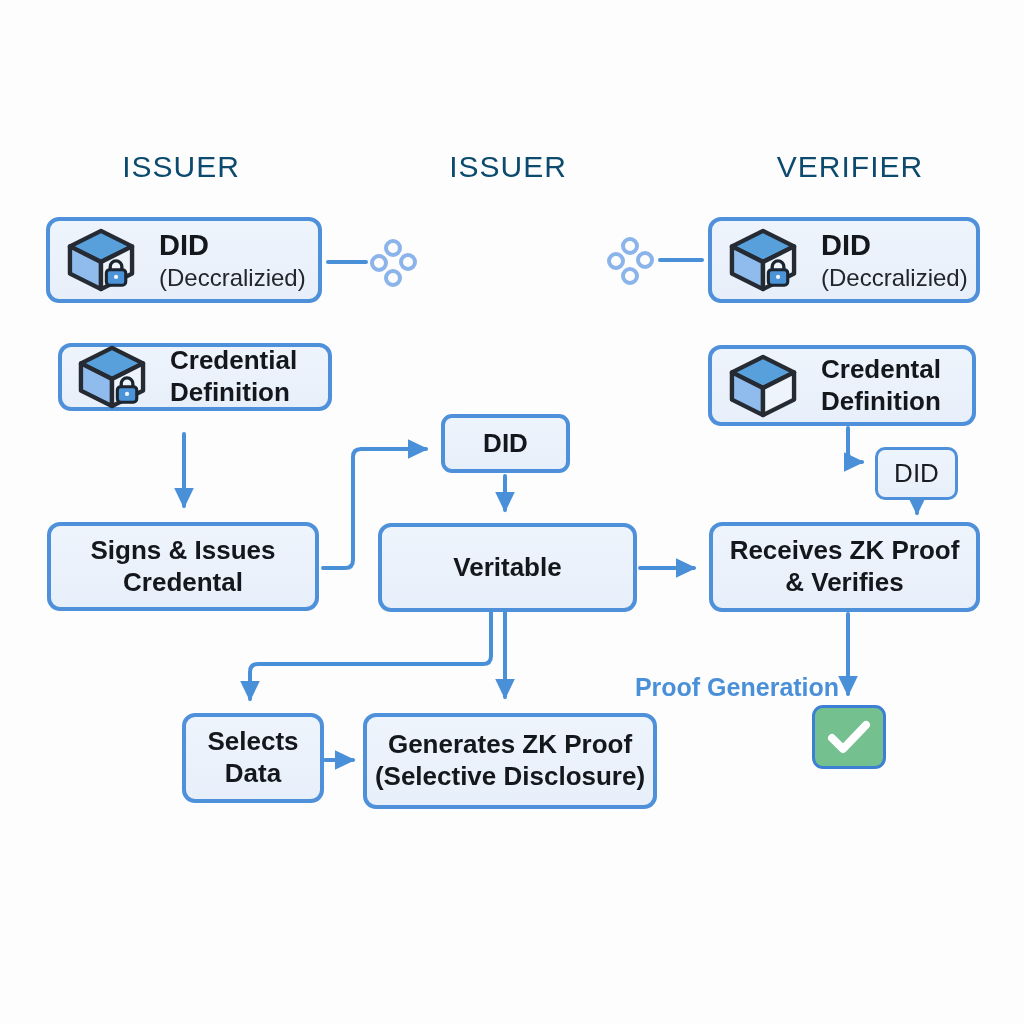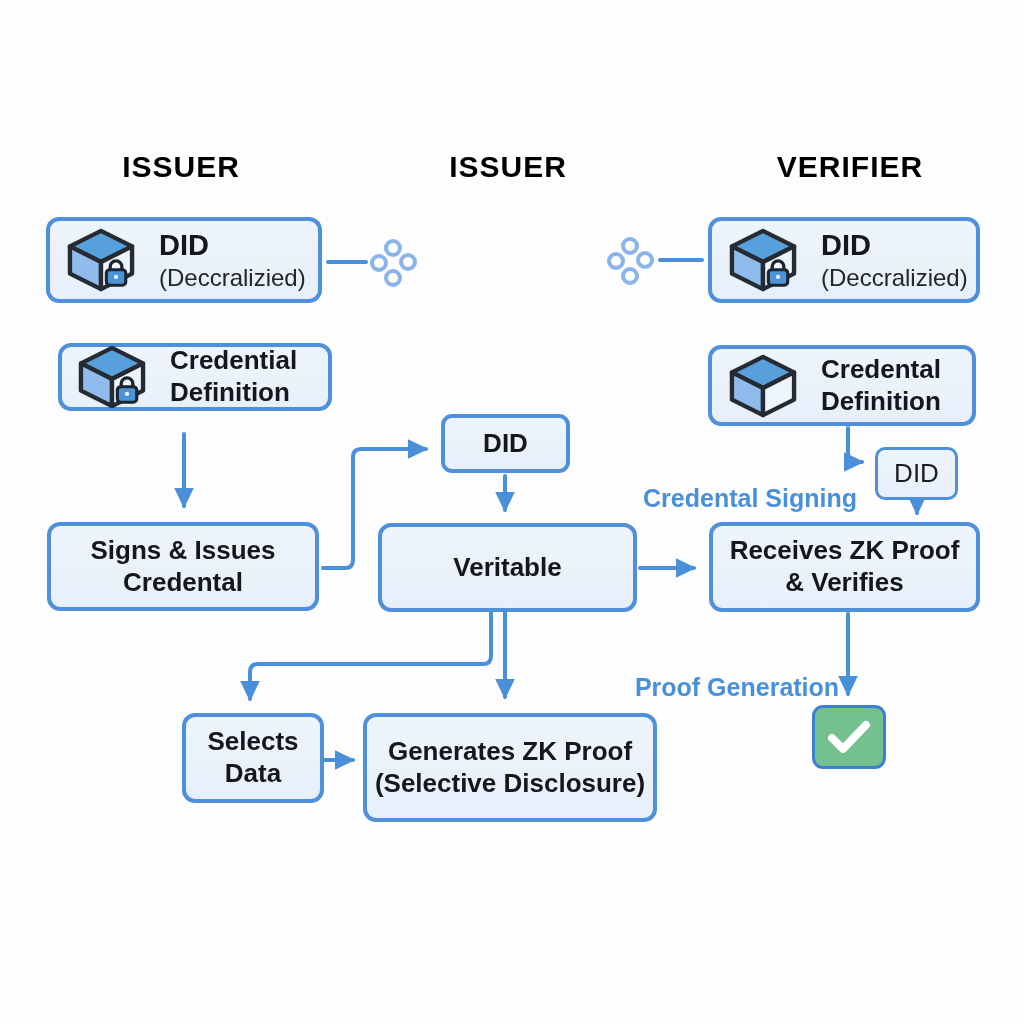--- a/index.html
+++ b/index.html
@@ -4,22 +4,22 @@
 <style>
   html,body{margin:0;padding:0;background:#fff;}
   .canvas{
     position:relative;width:1024px;height:1024px;
     background:#fdfdfe;overflow:hidden;
     font-family:"Liberation Sans","DejaVu Sans",sans-serif;
     color:#14171c;
   }
   .overlay{position:absolute;left:0;top:0;width:1024px;height:1024px;pointer-events:none;}
   .heading{
-    position:absolute;font-weight:bold;font-size:30px;letter-spacing:1px;
-    color:#000000;text-align:center;transform:translateX(-50%);white-space:nowrap;
+    position:absolute;font-weight:normal;font-size:30px;letter-spacing:1px;
+    color:#0c4a6e;text-align:center;transform:translateX(-50%);white-space:nowrap;
   }
   .box{
     position:absolute;box-sizing:border-box;
     background:linear-gradient(180deg,#eef4fc 0%,#e7effa 100%);
     border:4px solid #4f90da;border-radius:13px;
     display:flex;align-items:center;justify-content:center;
   }
   .box .txt{line-height:1.22;}
   .b1{font-weight:bold;font-size:26px;color:#14171c;}
   .b1.big{font-size:29px;}
@@ -154,21 +154,21 @@
     </div>
   </div>
 
   <div class="box" style="left:182px;top:713px;width:142px;height:90px;">
     <div class="txt center">
       <div class="b1">Selects</div>
       <div class="b1">Data</div>
     </div>
   </div>
 
-  <div class="box" style="left:363px;top:713px;width:294px;height:109px;">
+  <div class="box" style="left:363px;top:713px;width:294px;height:96px;">
     <div class="txt center">
       <div class="b1">Generates ZK Proof</div>
       <div class="b1">(Selective Disclosure)</div>
     </div>
   </div>
 
   <div class="box iconbox" style="left:708px;top:217px;width:272px;height:86px;">
     <span class="icon">
       <svg width="76" height="66" viewBox="0 0 76 68">
         <g stroke="#262b33" stroke-width="4.5" stroke-linejoin="round">
@@ -196,21 +196,20 @@
           <polygon points="70,20 38,36 38,64 70,48" fill="#eef4fb"></polygon>
         </g>
       </svg>
     </span>
     <div class="txt">
       <div class="b1">Credental</div>
       <div class="b1">Definition</div>
     </div>
   </div>
 
-  <div class="bluelabel" style="left:750px;top:484px;">Credental Signing</div>
 
   <div class="box" style="left:875px;top:447px;width:83px;height:53px;border-width:3.5px;border-radius:10px;">
     <div class="plain">DID</div>
   </div>
 
   <div class="box" style="left:709px;top:522px;width:271px;height:90px;">
     <div class="txt center">
       <div class="b1">Receives ZK Proof</div>
       <div class="b1">&amp; Verifies</div>
     </div>

